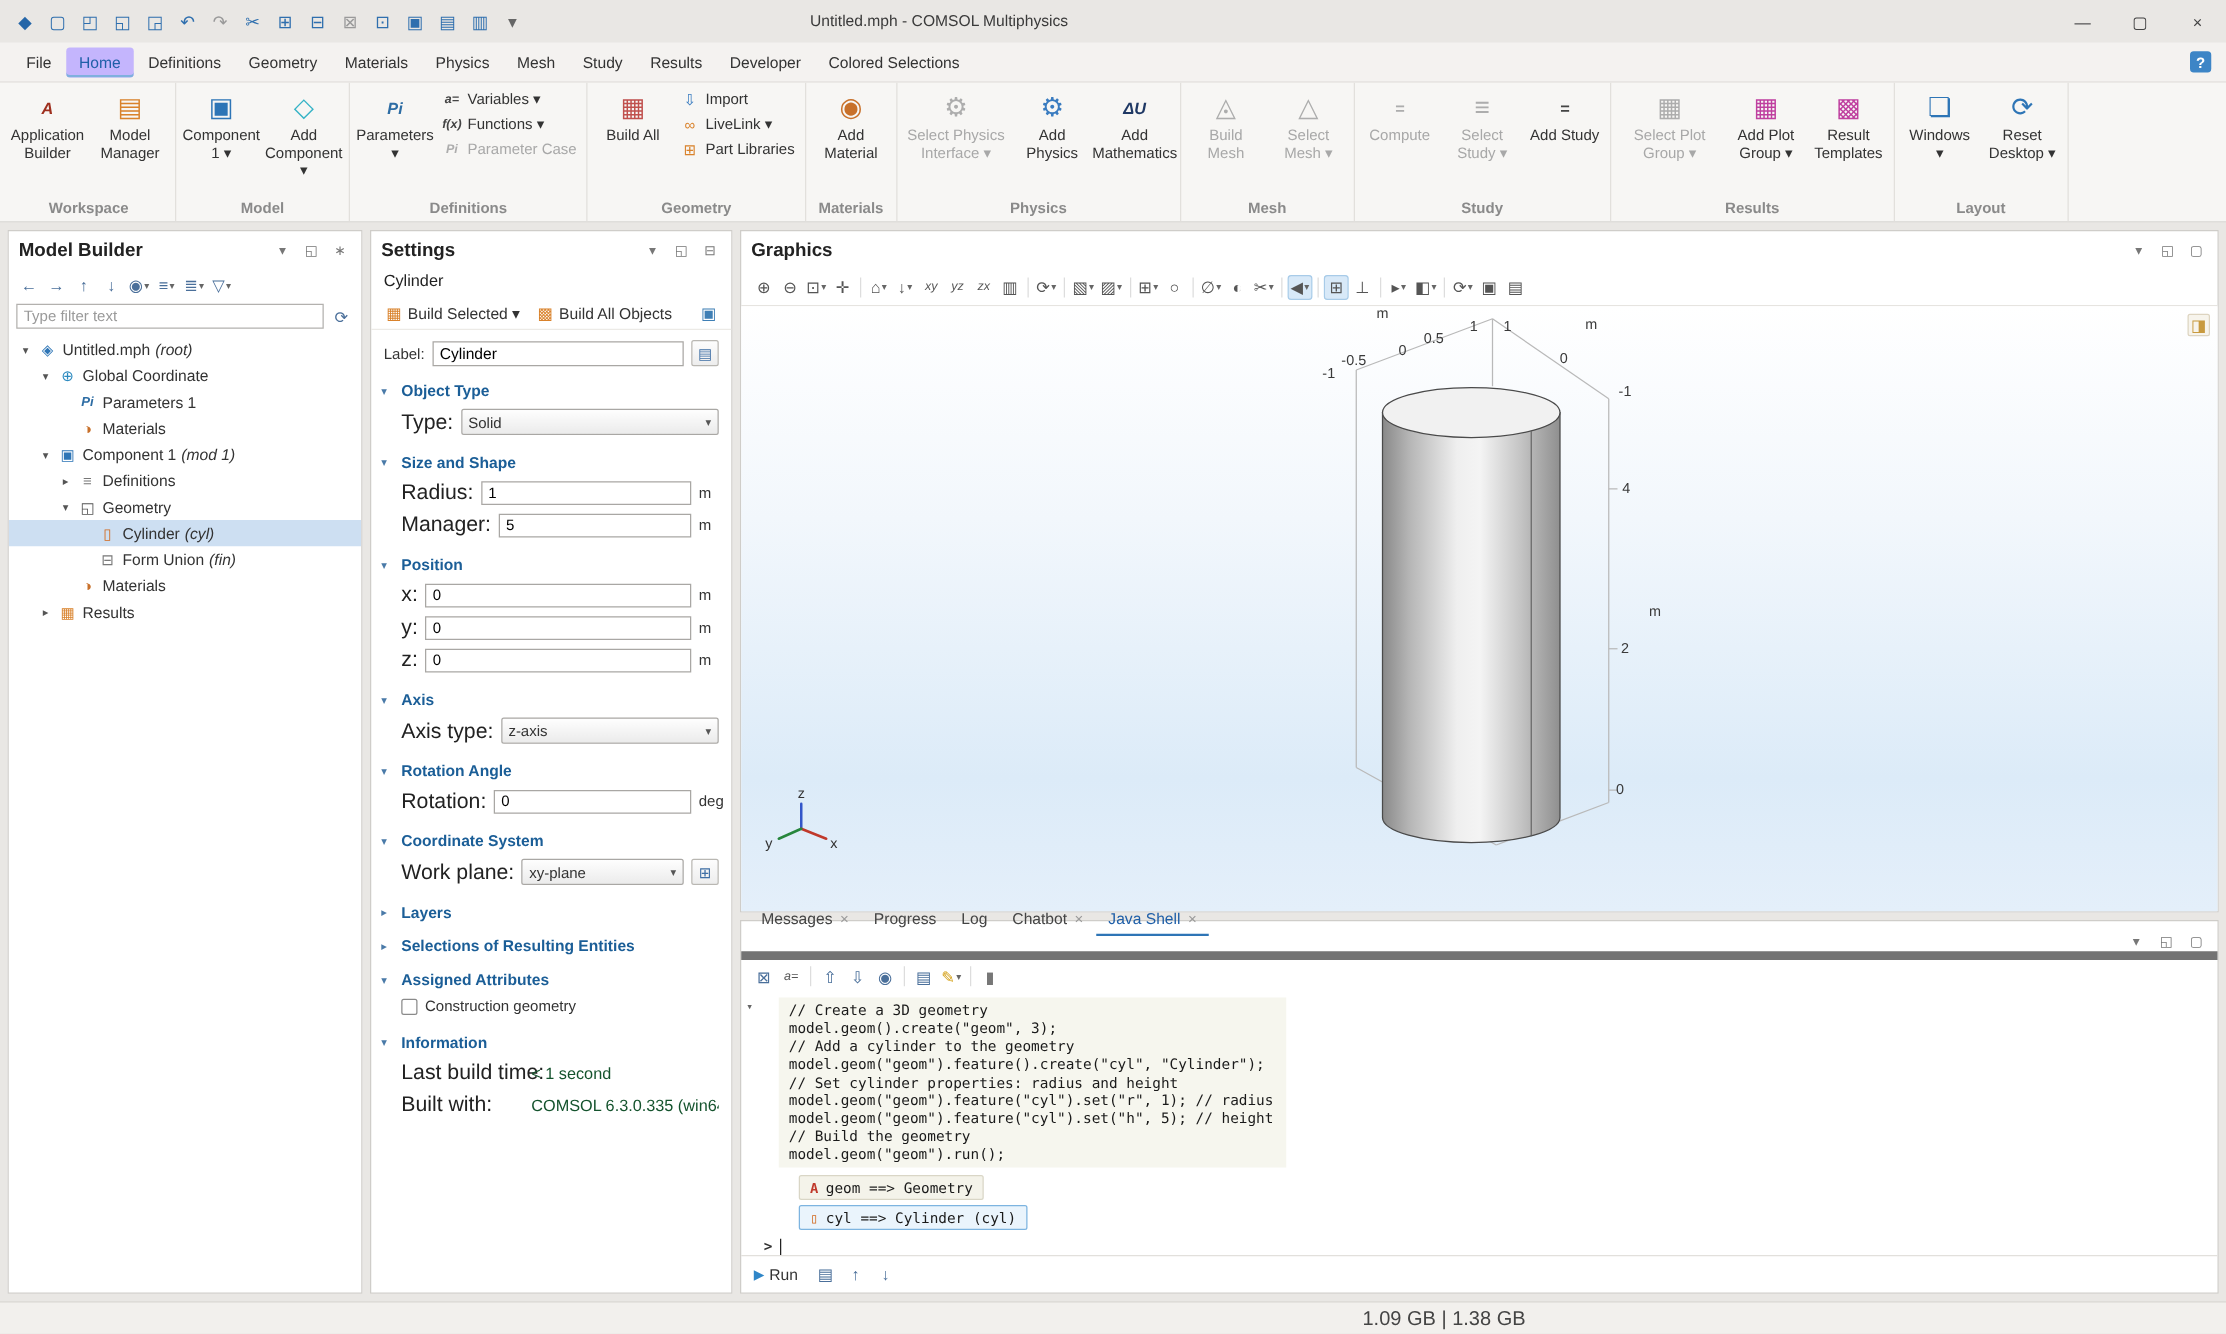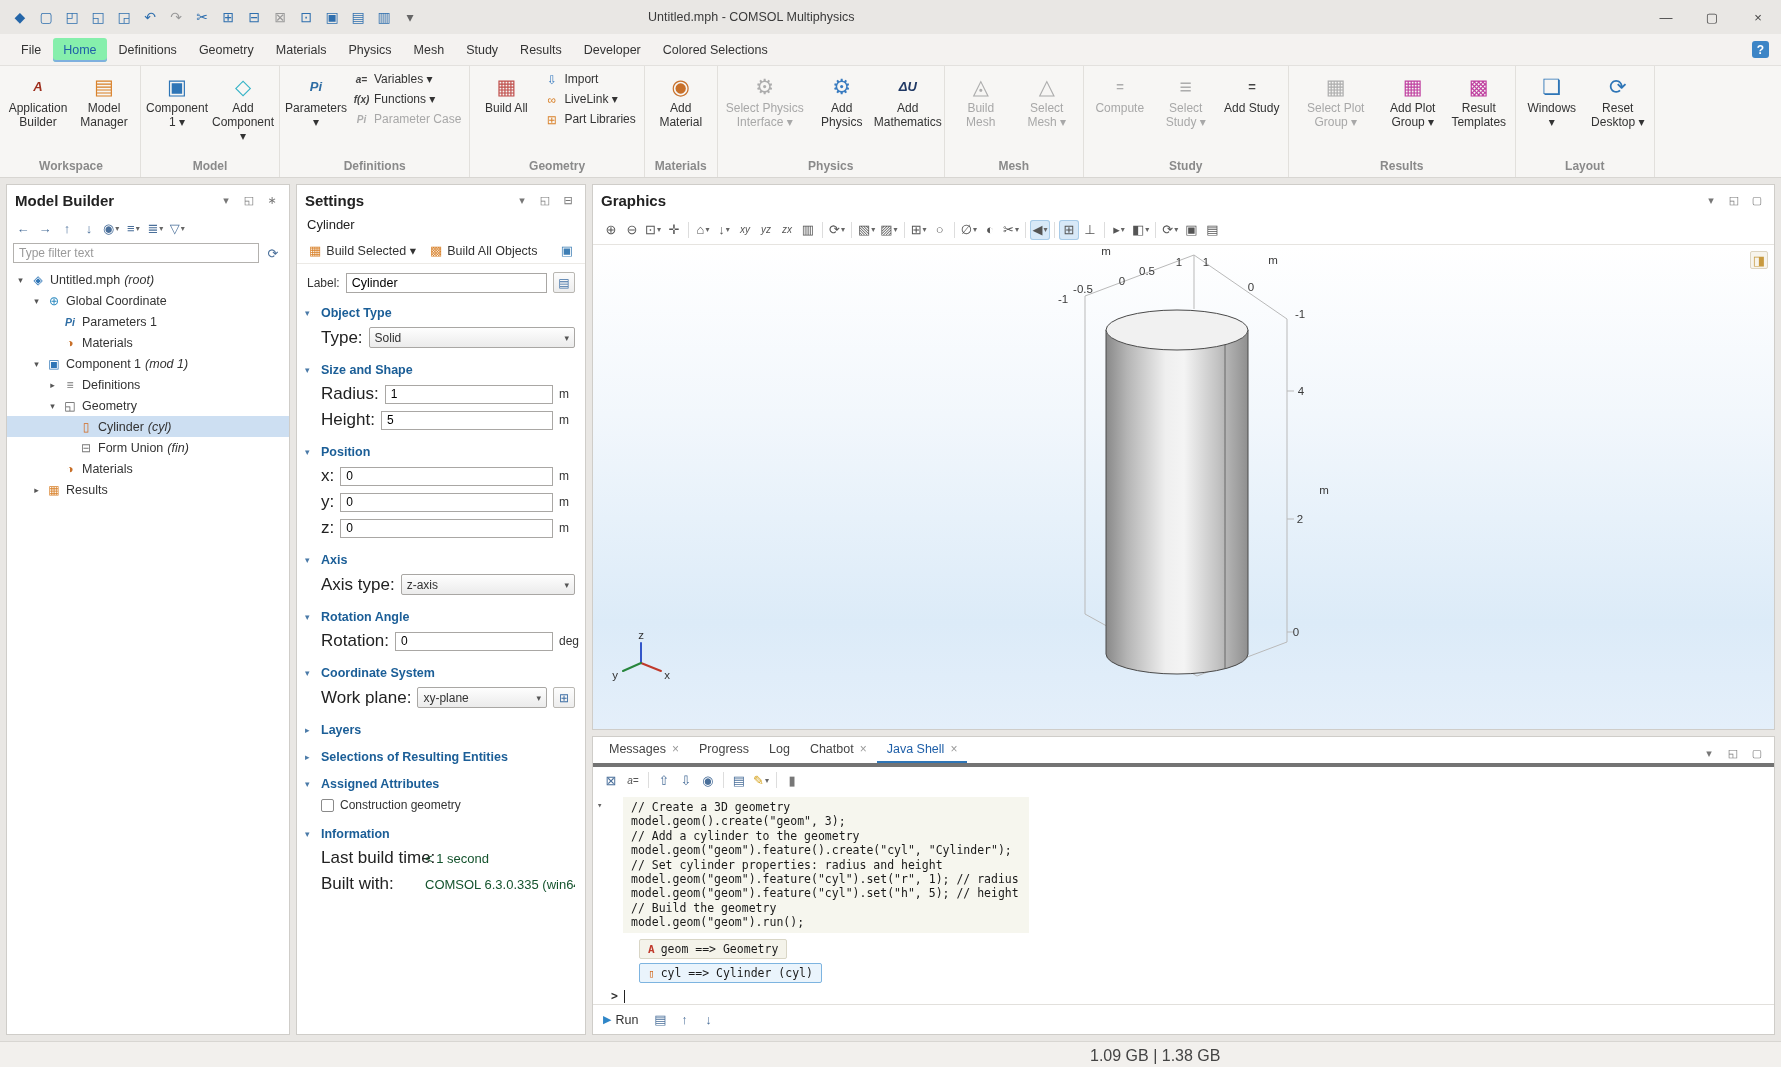--- a/index.html
+++ b/index.html
@@ -11,21 +11,21 @@
   .titlebar{height:34px;background:#e9e7e4;display:flex;align-items:center;padding-left:8px;position:relative;flex:none;}
   .qa{display:flex;align-items:center;gap:2px;}
   .qicon{width:24px;height:24px;display:flex;align-items:center;justify-content:center;font-size:14px;border-radius:3px;}
   .wtitle{position:absolute;left:648px;top:0;height:34px;display:flex;align-items:center;font-size:12.5px;color:#3a3a3a;}
   .wctls{margin-left:auto;display:flex;height:100%;}
   .wctl{width:46px;height:100%;display:flex;align-items:center;justify-content:center;font-size:13px;color:#444;}
 
   
   .menubar-row{height:32px;background:#f4f2f0;display:flex;align-items:center;padding:0 10px;position:relative;flex:none;border-bottom:1px solid #e3e1de;}
   .mitem{padding:5px 10px;margin:0 1px;font-size:12.5px;color:#333;border-radius:3px;white-space:nowrap;}
-  .mitem.active{color:#1f5fa8;background:#86efac;box-shadow:inset 0 -2px 0 #7fb0de;}
+  .mitem.active{color:#1f5fa8;background:#c4b5fd;box-shadow:inset 0 -2px 0 #7fb0de;}
   .help{position:absolute;right:12px;width:17px;height:17px;background:#3d85c6;color:#fff;font-weight:bold;display:flex;align-items:center;justify-content:center;border-radius:3px;font-size:12px;}
 
   
   .ribbon{height:112px;background:#f7f6f4;border-bottom:1px solid #d8d6d2;display:flex;align-items:stretch;padding:0 2px;flex:none;}
   .rgroup{display:flex;flex-direction:column;border-right:1px solid #e2e0dc;padding:4px 4px 0;}
   .rrow{display:flex;flex:1;align-items:flex-start;gap:2px;}
   .rcol{display:flex;flex-direction:column;gap:1px;}
   .rbtn{display:flex;flex-direction:column;align-items:center;gap:2px;padding:3px 3px;border-radius:3px;color:#333;}
   .rbtn.lg{width:64px;min-height:74px;text-align:center;}
   .rbtn.lg.wide{width:86px;}
@@ -98,21 +98,21 @@
   
   .gtoolbar{height:30px;display:flex;align-items:center;gap:1px;padding:0 8px;border-bottom:1px solid #e6e4e0;flex:none;}
   .gtoolbar .tbtn{color:#555;}
   .gcanvas{flex:1;position:relative;background:linear-gradient(180deg,#ffffff 0%,#f2f7fc 35%,#dcebf8 78%,#e4effa 100%);overflow:hidden;min-height:0;}
   .gcanvas svg.scene{position:absolute;left:0;top:0;}
   .axlabel{position:absolute;font-size:11.5px;color:#3a3a3a;transform:translate(-50%,-50%);}
   .triadlabel{position:absolute;font-size:11.5px;color:#333;transform:translate(-50%,-50%);}
   .gcontext{position:absolute;top:6px;right:6px;width:18px;height:18px;display:flex;align-items:center;justify-content:center;color:#c89a3f;font-size:13px;background:#f7f4ec;border:1px solid #ddd4c0;border-radius:2px;}
 
   
-  .tabbar{height:30px;display:flex;align-items:flex-end;padding:0 6px;border-bottom:4px solid #737373;flex:none;position:relative;}
+  .tabbar{height:30px;display:flex;align-items:flex-end;padding:12px 6px;border-bottom:7px solid #737373;flex:none;position:relative;}
   .tab{display:flex;align-items:center;gap:6px;padding:6px 10px 7px;font-size:12.5px;color:#444;}
   .tab.active{color:#1f5fa8;box-shadow:inset 0 -2px 0 #2e75b6;}
   .tabclose{color:#999;font-size:12px;}
   .mpicons{position:absolute;right:8px;top:7px;display:flex;gap:6px;}
   .shelltoolbar{height:26px;display:flex;align-items:center;gap:2px;padding:0 8px;flex:none;}
   .shellbody{flex:1;position:relative;font-family:"DejaVu Sans Mono",monospace;font-size:11.5px;color:#1a1a1a;padding:4px 8px 0 16px;min-height:0;overflow:hidden;}
   .blockchev{position:absolute;left:4px;top:7px;font-size:9px;color:#666;}
   .codeblock{display:inline-block;background:#f6f6ee;padding:3px 10px 4px 8px;margin-left:14px;line-height:1.25;}
   .codeline{white-space:pre;}
   .results{margin:6px 0 0 30px;display:flex;flex-direction:column;gap:4px;align-items:flex-start;}
@@ -517,21 +517,21 @@
               <span class="chev">▾</span>
               <span class="sectitle">Size and Shape</span>
             </div>
             <div class="secbody">
               <div class="srow srow-input">
                 <span class="slabel">Radius:</span>
                 <input class="sinput" value="1" style="">
                 <span class="sunit">m</span>
               </div>
               <div class="srow srow-input">
-                <span class="slabel">Height:</span>
+                <span class="slabel">Manager:</span>
                 <input class="sinput" value="5" style="">
                 <span class="sunit">m</span>
               </div>
             </div>
           </div>
           <div class="section">
             <div class="sechead">
               <span class="chev">▾</span>
               <span class="sectitle">Position</span>
             </div>

